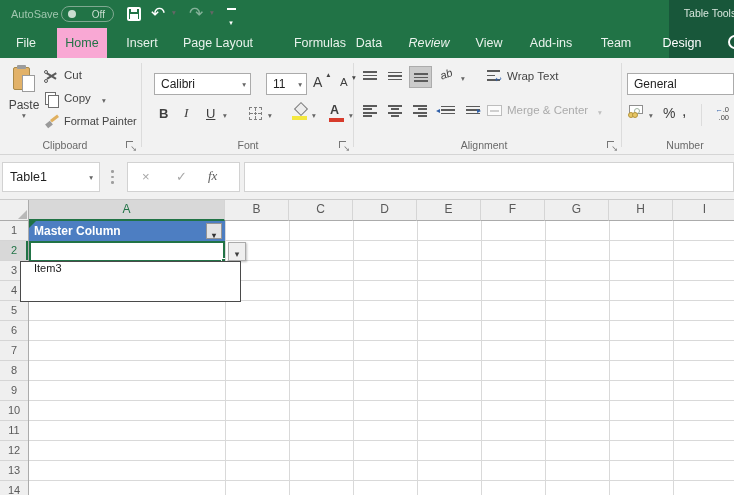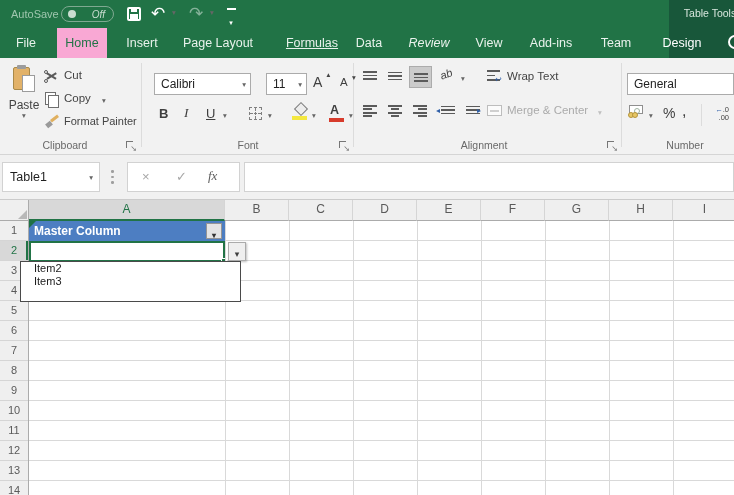--- a/index.html
+++ b/index.html
@@ -5,21 +5,21 @@
   * { margin:0; padding:0; box-sizing:border-box; }
   html,body { width:734px; height:495px; }
   body { font-family:"Liberation Sans", sans-serif; background:#fff; overflow:hidden; }
   .app { position:relative; width:734px; height:495px; background:#fff; overflow:hidden; }
 
   
   .titlebar { position:absolute; left:0; top:0; width:734px; height:28px; background:#217346; }
   .autosave-label { position:absolute; left:11px; top:8px; font-size:11px; color:#9FC6AE; }
   .autosave-toggle { position:absolute; left:61px; top:6px; width:53px; height:16px; border:1px solid #7FA991; border-radius:8px; }
   .toggle-knob { position:absolute; left:6px; top:3px; width:8px; height:8px; border-radius:50%; background:#C9DDD0; }
-  .toggle-state { position:absolute; right:8px; top:1px; font-size:10px; color:#C9DDD0; line-height:13px;font-style:italic; }
+  .toggle-state { position:absolute; right:8px; top:1px; font-size:10px; color:#C9DDD0; line-height:13px; }
 
   .save-icon { position:absolute; left:127px; top:7px; width:14px; height:14px; border:2px solid #fff; border-radius:2px; }
   .save-icon::before { content:""; position:absolute; left:2px; top:-1px; width:6px; height:4px; background:#fff; }
   .save-icon::after { content:""; position:absolute; left:1px; bottom:0; width:8px; height:5px; background:#fff; }
 
   .undo-btn { position:absolute; left:151px; top:2px; font-size:17px; color:#fff; line-height:24px; }
   .undo-caret { position:absolute; left:172px; top:9px; font-size:7px; color:#DCE9E0; }
   .redo-btn { position:absolute; left:189px; top:2px; font-size:17px; color:rgba(255,255,255,.45); line-height:24px; }
   .redo-caret { position:absolute; left:210px; top:9px; font-size:7px; color:rgba(255,255,255,.45); }
   .qat-more { position:absolute; left:226px; top:8px; width:10px; text-align:center; }
@@ -173,21 +173,21 @@
     <span class="contextual-label">Table Tools</span>
   </div>
   <span class="tellme-partial"></span>
 
   <div class="tabrow" id="tabs">
 
   <div class="tab" style="left: 6px; width: 40px;">File</div>
       <div class="tab active" style="left: 57px; width: 50px;">Home</div>
       <div class="tab" style="left: 117px; width: 50px;">Insert</div>
       <div class="tab" style="left: 178px; width: 80px;">Page Layout</div>
-      <div class="tab" style="left: 280px; width: 64px; text-decoration: underline;">Formulas</div>
+      <div class="tab" style="left: 288px; width: 64px;">Formulas</div>
       <div class="tab" style="left: 347px; width: 44px;">Data</div>
       <div class="tab" style="left: 401px; width: 56px; font-style: italic;">Review</div>
       <div class="tab" style="left: 464px; width: 50px;">View</div>
       <div class="tab" style="left: 522px; width: 58px;">Add-ins</div>
       <div class="tab" style="left: 590px; width: 52px;">Team</div>
       <div class="tab contextual" style="left: 652px; width: 60px;">Design</div>
     </div>
 
   <div class="ribbon">
     <div class="vsep" style="left:141px"></div>
@@ -426,21 +426,20 @@
         <span>Master Column</span>
         <span class="a1-flag"></span>
         <span class="a1-filter"><span class="caret">▾</span></span>
       </div>
       <div class="a2">
         <span class="fill-handle"></span>
       </div>
       <div class="val-btn"><span class="caret">▾</span></div>
       <div class="listbox" id="listbox">
 
-          <div class="listitem">Item2</div>
           <div class="listitem">Item3</div>
         </div>
     <div class="vline" style="left: 196px;"></div>
         <div class="vline" style="left: 260px;"></div>
         <div class="vline" style="left: 324px;"></div>
         <div class="vline" style="left: 388px;"></div>
         <div class="vline" style="left: 452px;"></div>
         <div class="vline" style="left: 516px;"></div>
         <div class="vline" style="left: 580px;"></div>
         <div class="vline" style="left: 644px;"></div>

